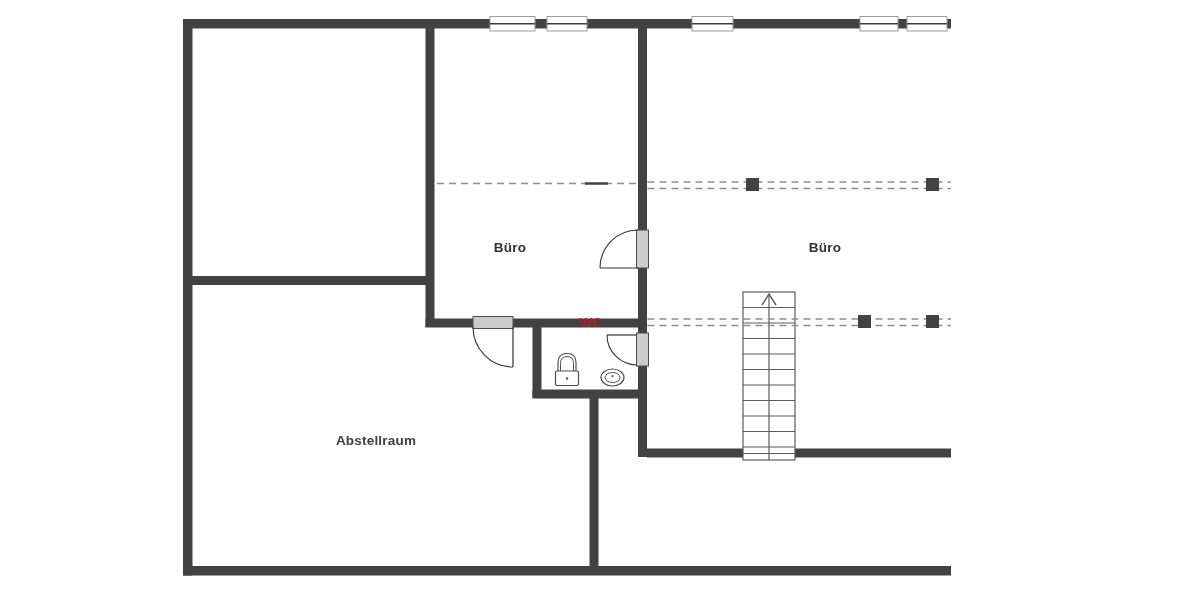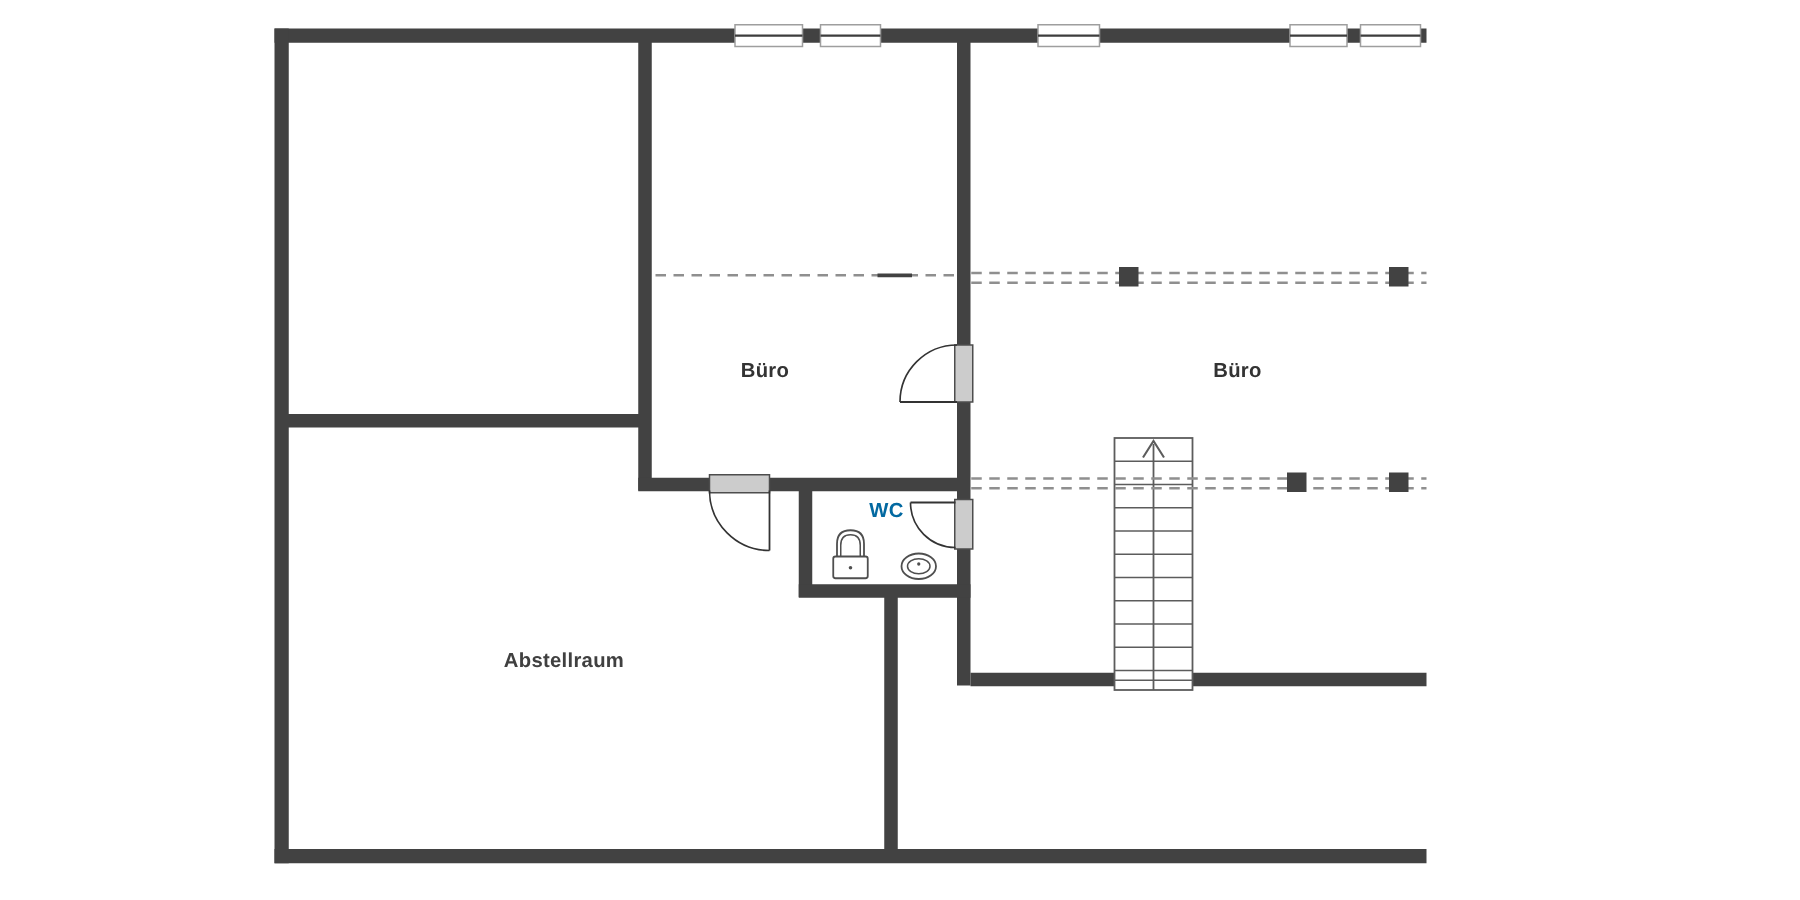--- a/index.html
+++ b/index.html
@@ -91,15 +91,15 @@
       <path d="M 560.5 371 L 560.5 363.5 Q 560.5 356.5 567 356.5 Q 573.5 356.5 573.5 363.5 L 573.5 371" fill="none" stroke="#4f4f4f" stroke-width="1"></path>
       <rect x="555.5" y="371" width="23" height="14.5" rx="1.5" fill="#ffffff" stroke="#4f4f4f" stroke-width="1.2"></rect>
       <circle cx="567" cy="378.5" r="1.2" fill="#4f4f4f"></circle>
       <ellipse cx="612.5" cy="377.5" rx="11.5" ry="8.5" fill="#ffffff" stroke="#4f4f4f" stroke-width="1.2"></ellipse>
       <ellipse cx="612.5" cy="377.5" rx="7.5" ry="5" fill="none" stroke="#4f4f4f" stroke-width="1"></ellipse>
       <circle cx="612.5" cy="376" r="1.1" fill="#4f4f4f"></circle>
     </svg>
 
   <div class="room-label" style="left: 510px; top: 247px; color: rgb(51, 51, 51);">Büro</div>
   <div class="room-label" style="left: 825px; top: 247px; color: rgb(51, 51, 51);">Büro</div>
-  <div class="room-label" style="left: 591px; top: 340px; color: #0369a1;">WC</div>
+  <div class="room-label" style="left: 591px; top: 322px; color: #b91c1c;">WC</div>
   <div class="room-label" style="left: 376px; top: 440px; color: #404040;">Abstellraum</div>
 </div>
 
 </body></html>

